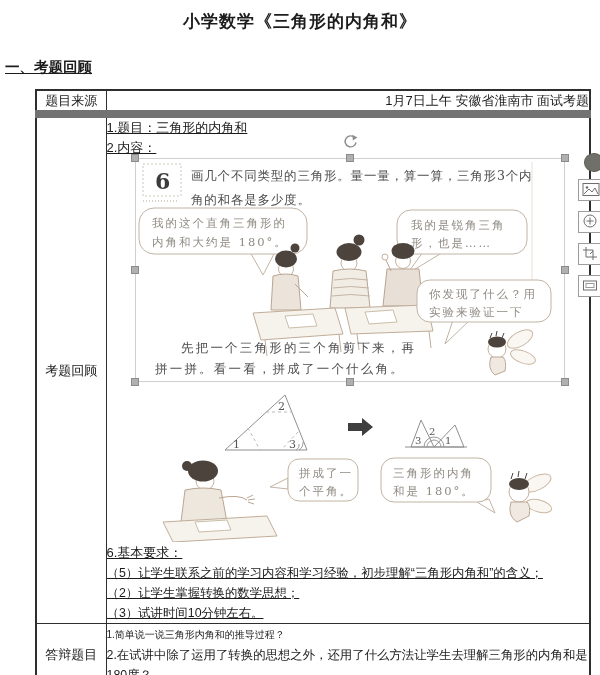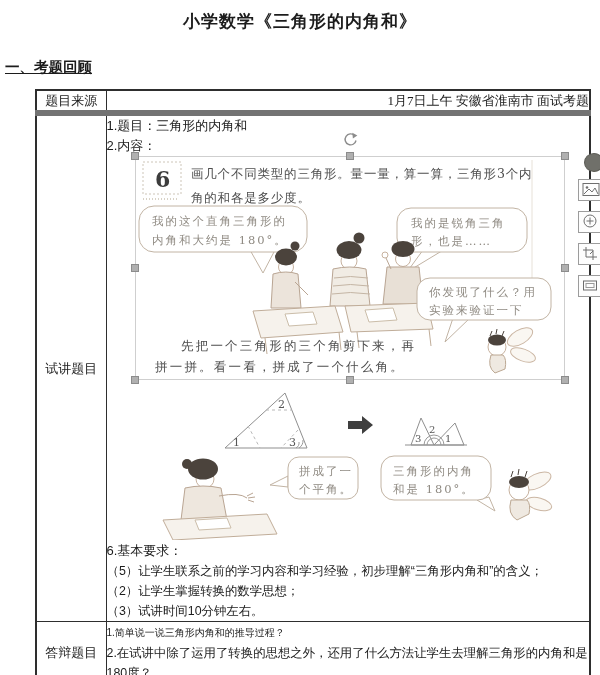--- a/index.html
+++ b/index.html
@@ -6,23 +6,23 @@
   #screen{position:relative;width:600px;height:675px;background:#fff;overflow:hidden;
           font-family:"Liberation Sans",sans-serif;color:#1c1c1c;}
   .title{position:absolute;top:10px;left:0;width:100%;text-align:center;
          font-size:17px;font-weight:600;letter-spacing:1px;}
   .section{position:absolute;top:58px;left:5px;font-size:14.5px;font-weight:700;text-decoration:underline;}
   table.exam{position:absolute;left:35px;top:89px;width:556px;border-collapse:collapse;
              table-layout:fixed;border:2px solid #2e2e2e;}
   table.exam td{border:1px solid #2e2e2e;font-size:13px;vertical-align:middle;
                 padding:0;background:#fff;}
   td.label-cell{width:70px;text-align:center;}
-  tr.r1 td{height:19px;border-bottom:6px solid #737373;font-family:Liberation Serif, serif;}
+  tr.r1 td{height:19px;border-bottom:8px solid #737373;}
   td.value-cell{text-align:right;}
-  td.content-cell{vertical-align:top;padding:1px 4px 0 6px;}
+  td.content-cell{vertical-align:top;padding:1px 4px 0 6px;text-decoration:underline;}
   .line{line-height:20px;white-space:nowrap;overflow:hidden;}
   .line.req{font-size:12.4px;}
   .line.wrap{white-space:normal;font-size:12.4px;}
   .defense-cell{vertical-align:top;padding:2px 6px 0 6px;}
   .illustration{position:relative;height:385px;}
   .sel-rect{position:absolute;left:28px;top:0;width:430px;height:224px;
             border:1px solid #cfcfcf;box-sizing:border-box;}
   .handle{position:absolute;width:8px;height:8px;background:#b0b0b0;
           border:1px solid #8c8c8c;box-sizing:border-box;z-index:5;}
   .rotate-handle{position:absolute;left:235px;top:-24px;width:16px;height:16px;z-index:5;}
@@ -48,21 +48,21 @@
         <col style="width:70px">
         <col>
       </colgroup>
     <tbody>
         <tr class="r1">
       <td class="label-cell">题目来源</td>
       <td class="value-cell">1月7日上午 安徽省淮南市 面试考题</td>
     </tr>
 
     <tr>
-      <td class="label-cell" style="height:505px">试讲题目</td>
+      <td class="label-cell" style="height:505px">考题回顾</td>
       <td class="content-cell">
         <div class="line">1.题目：三角形的内角和</div>
         <div class="line">2.内容：</div>
 
         <div class="illustration">
 
           <div class="sel-rect"></div>
 
           <svg width="430" height="224" viewBox="0 0 430 224" style="position:absolute;left:28px;top:0;">
 

